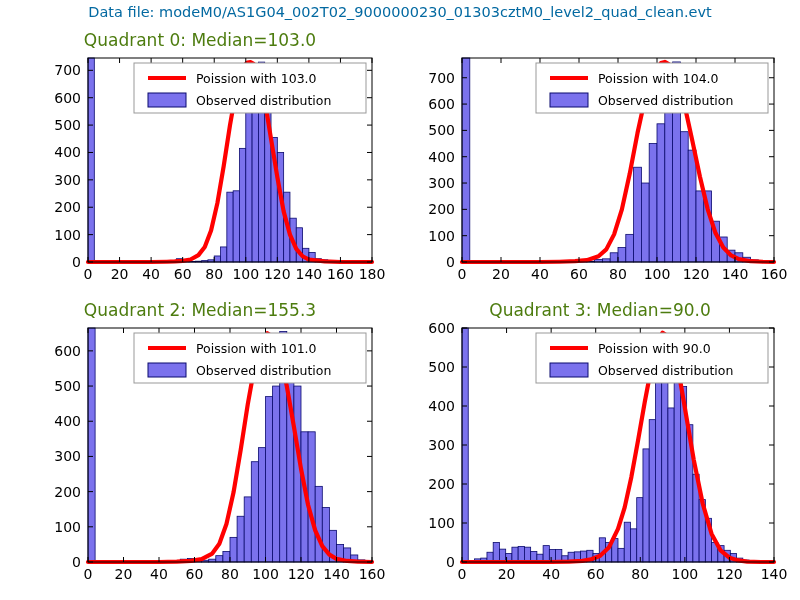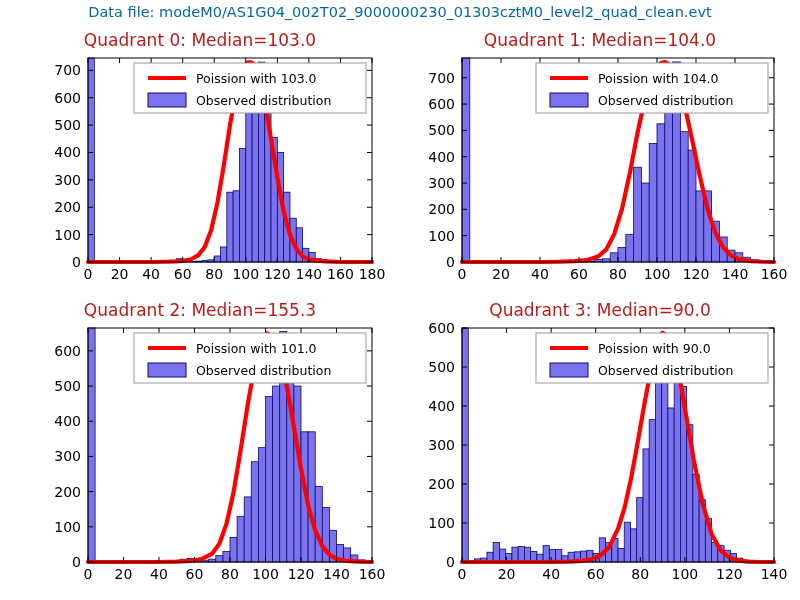--- a/index.html
+++ b/index.html
@@ -33,21 +33,21 @@
   .subplot {
     position: absolute;
   }
   .subplot-title {
     position: absolute;
     left: 0;
     top: 0;
     width: 100%;
     text-align: center;
     font-size: 17px;
-    color: #b91c1c;
+    color: #4d7c0f;
     font-family: "DejaVu Sans", sans-serif;
     white-space: nowrap;
   }
   svg {
     display: block;
   }
   .tick-label {
     font-family: "DejaVu Sans", sans-serif;
     font-size: 14px;
     fill: #000000;
@@ -190,21 +190,20 @@
         <g>
           <rect x="134" y="33" width="232" height="50" class="legend-box"></rect>
           <line x1="148" y1="48" x2="186" y2="48" class="legend-line"></line>
           <text x="196" y="53" class="legend-label">Poission with 103.0</text>
           <rect x="148" y="63" width="38" height="14" class="legend-swatch"></rect>
           <text x="196" y="75" class="legend-label">Observed distribution</text>
         </g>
       </svg>
     </div>
   <div class="subplot" style="left: 400px; top: 30px; width: 400px; height: 270px;">
-      <div class="subplot-title">Quadrant 1: Median=104.0</div>
       <svg width="400" height="270">
         <g>
           <rect x="62" y="28" width="7.799999999999997" height="204" class="hist-bar"></rect>
           <rect x="179" y="231.47354838709677" width="7.800000000000011" height="0.5264516129032302" class="hist-bar"></rect>
           <rect x="186.8" y="231.21032258064517" width="7.799999999999983" height="0.789677419354831" class="hist-bar"></rect>
           <rect x="194.6" y="229.36774193548388" width="7.800000000000011" height="2.6322580645161224" class="hist-bar"></rect>
           <rect x="202.4" y="228.84129032258065" width="7.799999999999983" height="3.1587096774193526" class="hist-bar"></rect>
           <rect x="210.2" y="222.78709677419354" width="7.800000000000011" height="9.212903225806457" class="hist-bar"></rect>
           <rect x="218" y="217.5225806451613" width="7.800000000000011" height="14.477419354838702" class="hist-bar"></rect>
           <rect x="225.8" y="204.36129032258066" width="7.800000000000011" height="27.638709677419342" class="hist-bar"></rect>

